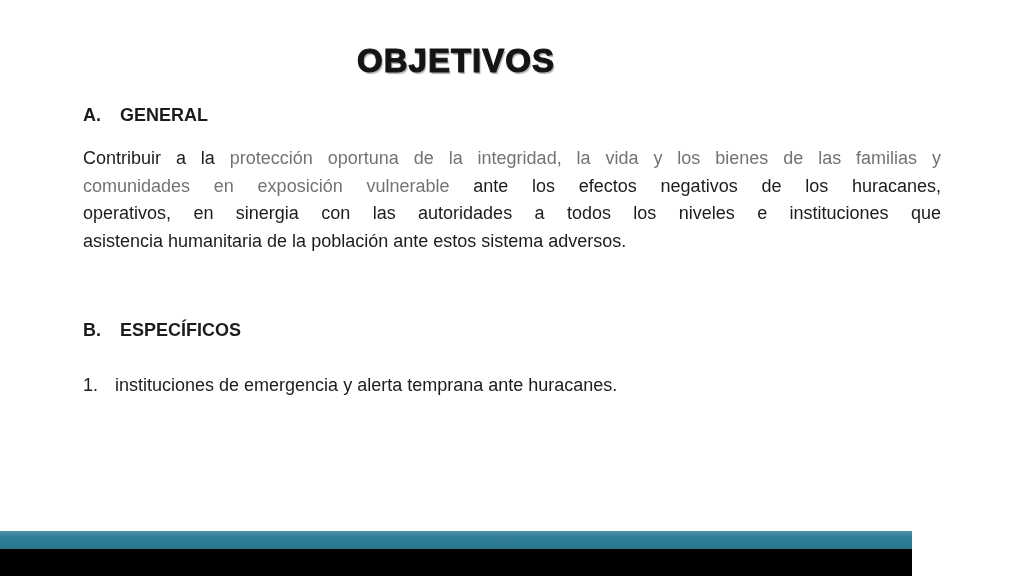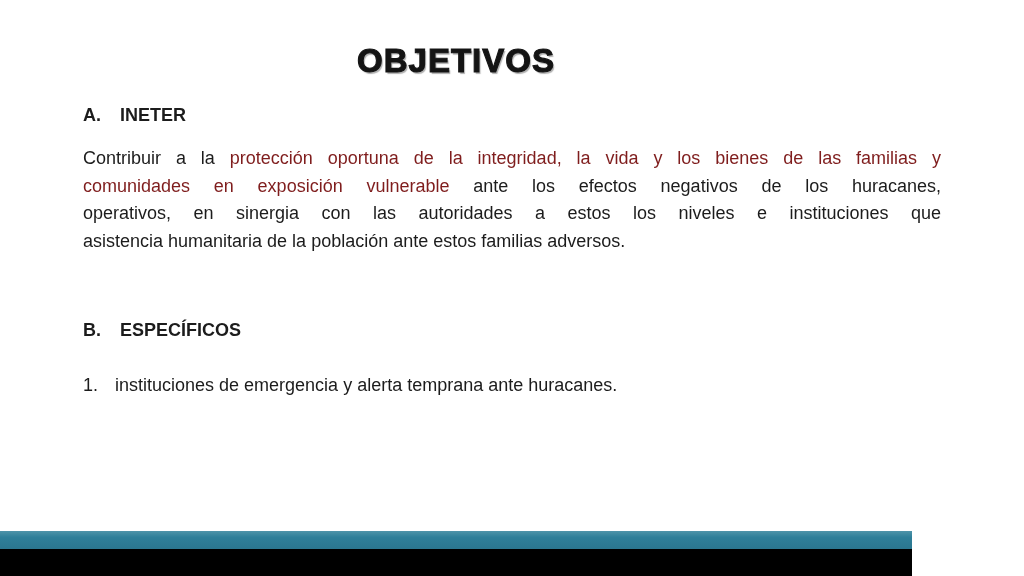--- a/index.html
+++ b/index.html
@@ -56,21 +56,21 @@
     color: #1c1c1c;
   }
   .tline {
     text-align: justify;
     text-align-last: justify;
     white-space: normal;
   }
   .tline-last {
     text-align-last: left;
   }
-  .red { color: #7f1d1d; }
+  .red { color: #737373; }
   .numbered-item {
     position: relative;
     padding-left: 32px;
   }
   .numbered-item .item-number {
     position: absolute;
     left: 0;
     top: 0;
     width: 32px;
   }
@@ -93,28 +93,28 @@
 </style>
 </head>
 <body>
 
 <div class="slide">
 
   <div class="slide-title">OBJETIVOS</div>
 
   <div class="content section-heading" id="heading-a">
     <span class="sec-label">A.</span>
-    <span>INETER</span>
+    <span>GENERAL</span>
   </div>
 
   <div class="content bodytext" id="paragraph-general">
       <div class="tline"><span>Contribuir a la </span><span class="red">protección oportuna de la integridad, la vida y los bienes de las familias y</span></div>
       <div class="tline"><span class="red">comunidades en exposición vulnerable</span><span> ante los efectos negativos de los huracanes,</span></div>
-      <div class="tline"><span>operativos, en sinergia con las autoridades a estos los niveles e instituciones que</span></div>
-      <div class="tline tline-last"><span>asistencia humanitaria de la población ante estos familias adversos.</span></div>
+      <div class="tline"><span>operativos, en sinergia con las autoridades a todos los niveles e instituciones que</span></div>
+      <div class="tline tline-last"><span>asistencia humanitaria de la población ante estos sistema adversos.</span></div>
     </div>
 
   <div class="content section-heading" id="heading-b">
     <span class="sec-label">B.</span>
     <span>ESPECÍFICOS</span>
   </div>
 
   <div class="content bodytext numbered-item" id="item-1">
     <span class="item-number">1.</span>
     <div>

